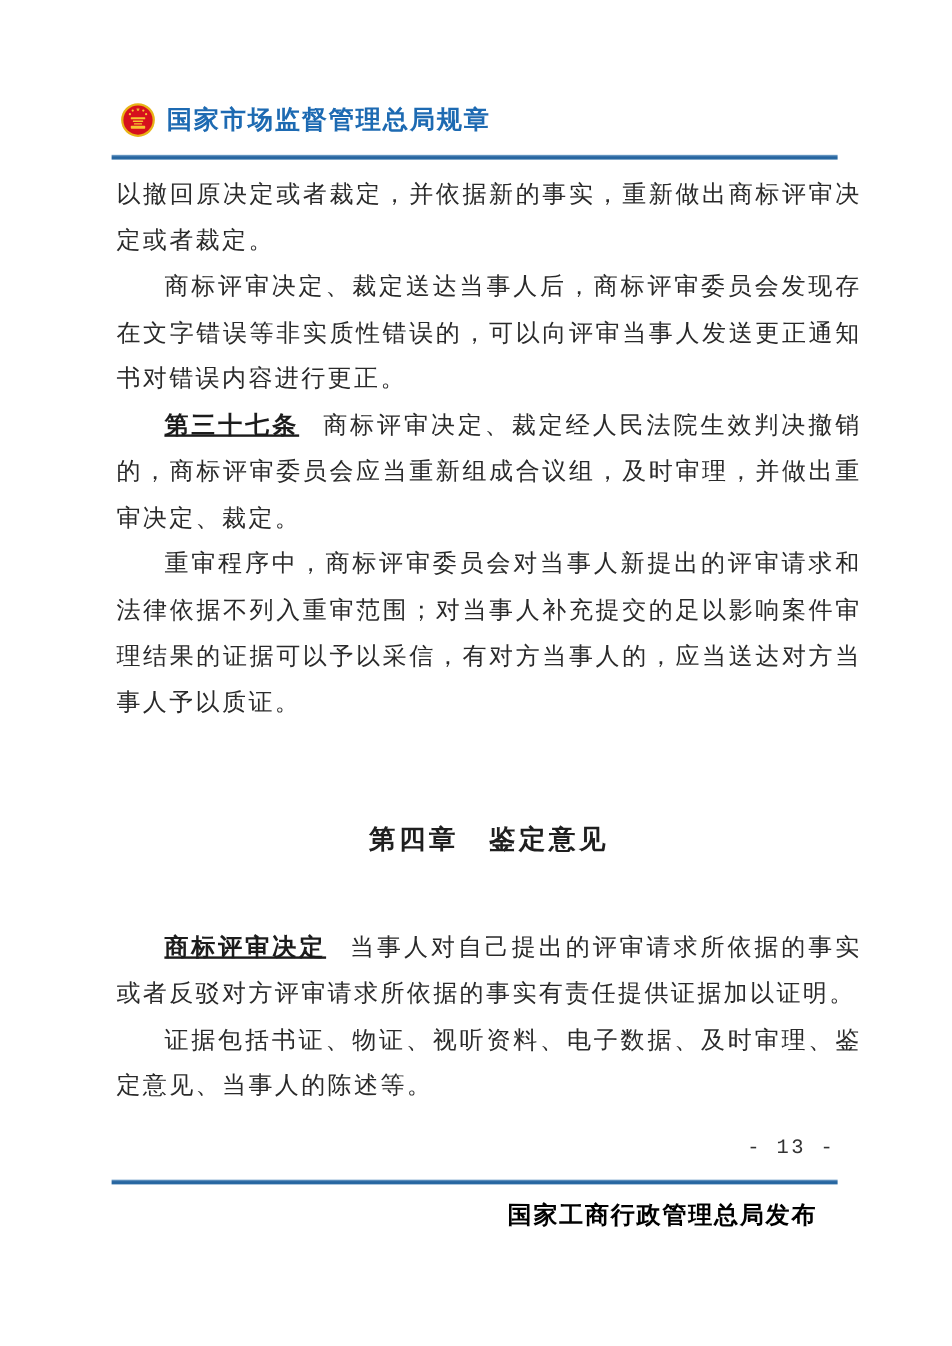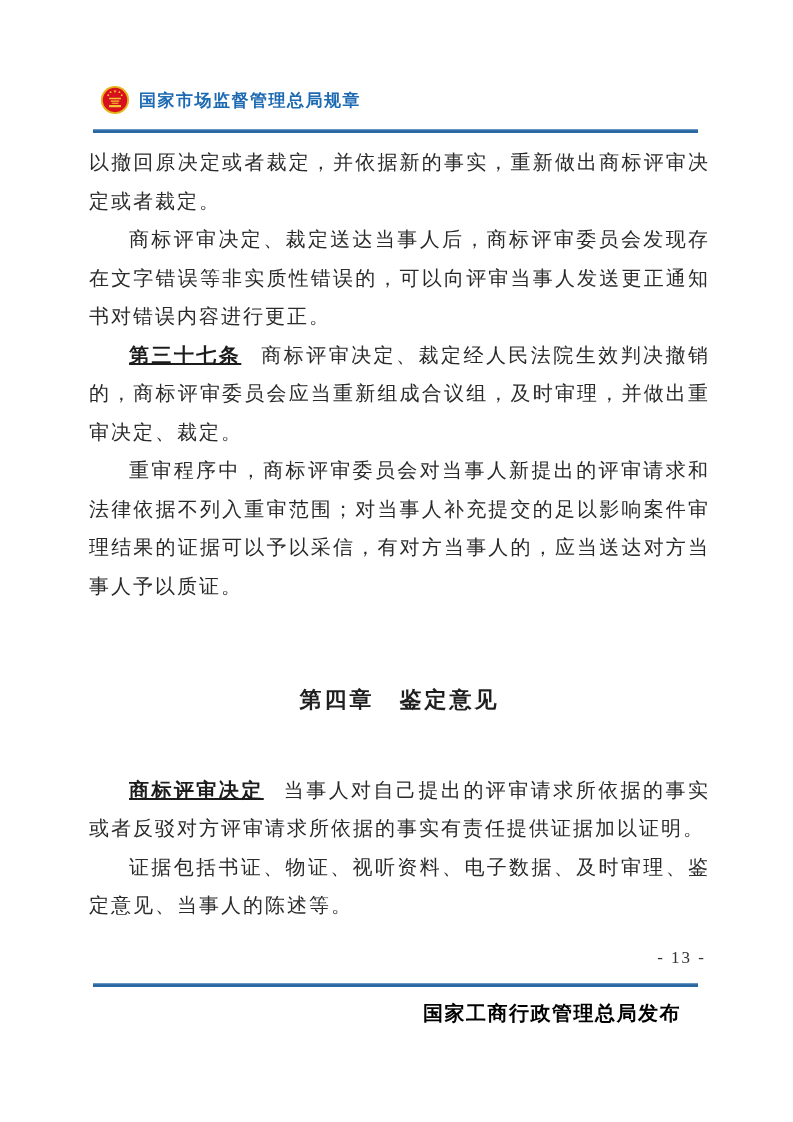--- a/index.html
+++ b/index.html
@@ -11,54 +11,54 @@
   .page{position:absolute;inset:0;background:#fff;overflow:hidden;}
 
   
   .header-brand{
     position:absolute;left:100px;top:85px;width:606px;
     display:flex;align-items:center;gap:9px;
   }
   .emblem{flex:0 0 auto;display:block;}
   .header-title{
     font-family:Liberation Sans, sans-serif;
-    font-weight:700;font-size:17px;color:#1d6ab2;letter-spacing:1.5px;
+    font-weight:700;font-size:21px;color:#1d6ab2;letter-spacing:1.5px;
     white-space:nowrap;
   }
   .rule{
     position:absolute;left:93px;width:605px;height:4px;
     background:linear-gradient(#7fa9cf 0%, #24639e 45%, #2d6ca5 100%);
   }
   .rule.top{top:129px;}
   .rule.bottom{top:983px;}
 
   
   .content{
-    position:absolute;left:89px;top:143px;width:621px;
+    position:absolute;left:97px;top:143px;width:621px;
     font-size:20px;line-height:38.5px;letter-spacing:2px;
     color:#2a2a2a;text-align:justify;text-justify:inter-character;
   }
   p.para{margin:0;text-indent:2em;}
   p.para.no-indent{text-indent:0;}
   .article-lead{
     font-family:"Liberation Sans",sans-serif;
     font-weight:700;color:#1c1c1c;
   }
   .article-lead:not(:empty){margin-right:20px;text-decoration:underline;}
   h2.chapter{
     margin:76px 0 51px 0;text-align:center;text-indent:0;
     font-family:"Liberation Sans",sans-serif;
     font-size:22px;font-weight:700;color:#1f1f1f;letter-spacing:3px;
     line-height:38.5px;
   }
 
   
   .page-number{
-    position:absolute;top:945px;right:87px;
-    font-family:Liberation Serif, serif;
+    position:absolute;top:945px;right:97px;
+    font-family:Liberation Mono, monospace;
     font-size:17px;color:#333;letter-spacing:2px;line-height:26px;
   }
   .publisher{
     position:absolute;top:999px;right:112px;
     font-family:"Liberation Sans",sans-serif;
     font-weight:700;font-size:20px;color:#000000;letter-spacing:1.5px;
     line-height:28px;
   }
 </style>
 </head>

